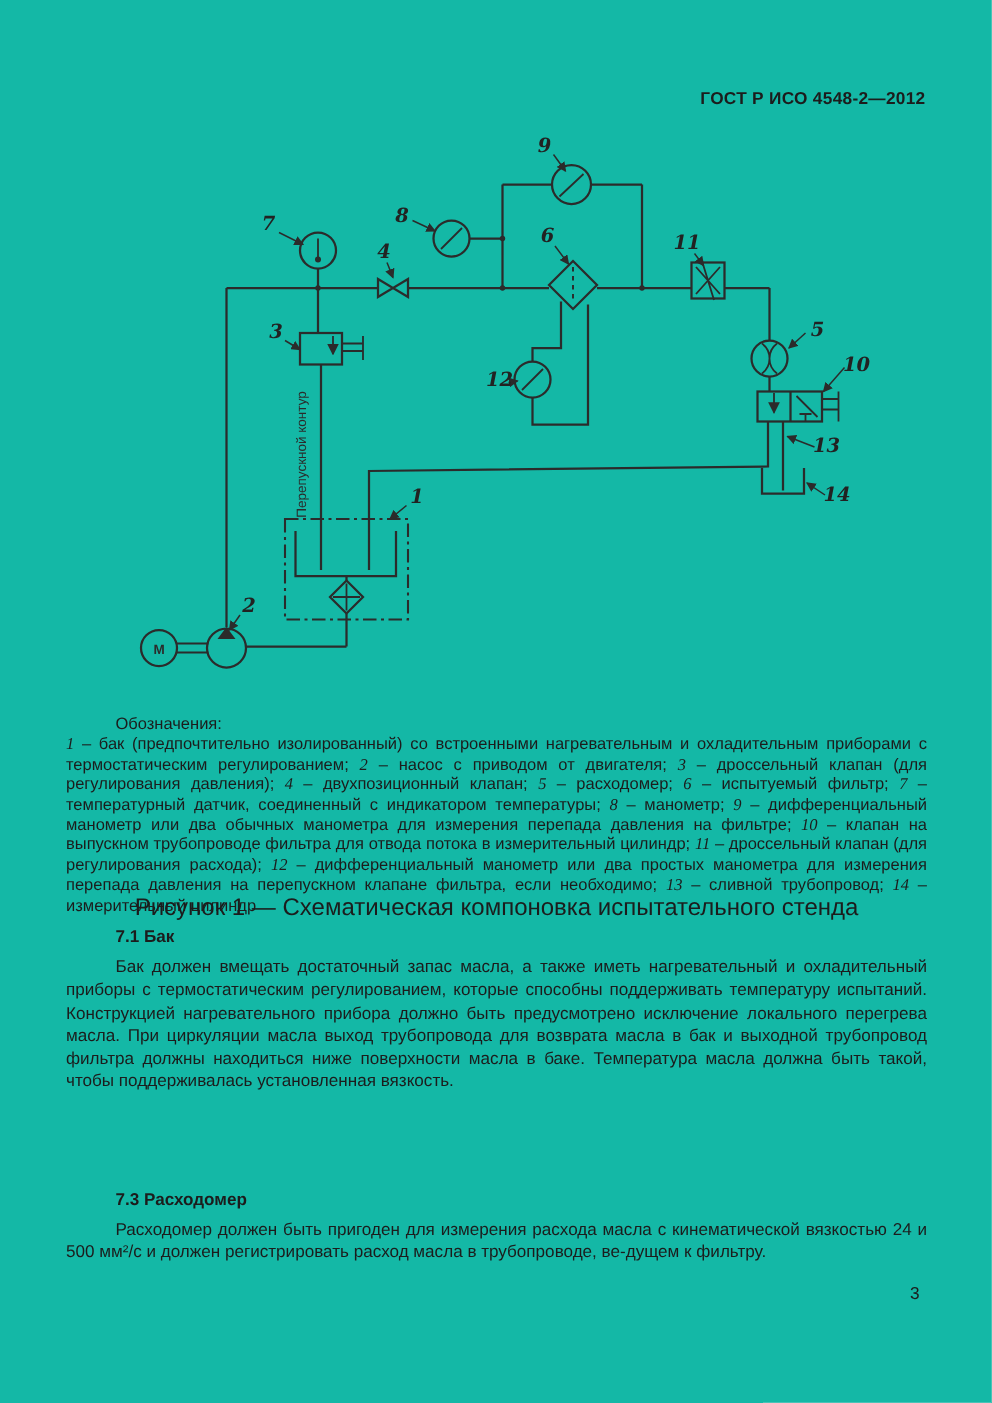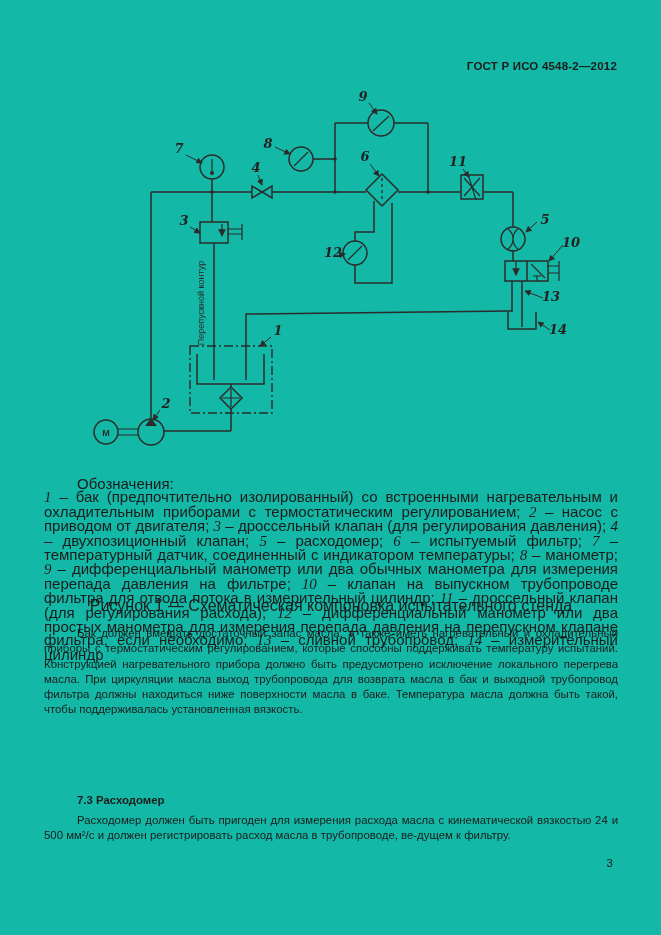--- a/index.html
+++ b/index.html
@@ -18,21 +18,21 @@
   .thin{ stroke:#2b2b2b; stroke-width:1.2; fill:none; }
   .dashdot{ stroke:#2b2b2b; stroke-width:1.4; fill:none; stroke-dasharray:9 3 2 3; }
   .dashed{ stroke:#2b2b2b; stroke-width:1.3; fill:none; stroke-dasharray:3 3; }
   .dot{ fill:#2b2b2b; }
   .lead{ stroke:#2b2b2b; stroke-width:1; fill:none; }
   .numlbl{ font-family:"DejaVu Serif", serif; font-style:italic; font-weight:bold;
            font-size:13px; fill:#222; text-anchor:middle; }
   .svgtxt{ font-family:"Liberation Sans", sans-serif; fill:#2b2b2b; }
   .legend{
     position:absolute; top:477px; left:44px; width:574px;
-    font-size:15px; line-height:13.4px; text-align:justify;
+    font-size:11px; line-height:13.4px; text-align:justify;
   }
   .legend-title{ margin:0 0 0 33px; }
   .legend-body{ margin:0; }
   .legend-body i{ font-family:"Liberation Serif", serif; }
   .caption{
     position:absolute; top:597px; left:44px; width:574px;
     text-align:center; font-size:16px;
   }
   .sec{ position:absolute; left:44px; width:574px; }
   .sec h3{ font-size:11.4px; font-weight:bold; margin:0 0 0 33px; }
@@ -194,20 +194,21 @@
   </svg>
 
   <div class="legend">
     <div class="legend-title">Обозначения:</div>
     <p class="legend-body"><i>1</i> – бак (предпочтительно изолированный) со встроенными нагревательным и охладительным приборами с термостатическим регулированием;  <i>2</i> – насос с приводом от двигателя;  <i>3</i> – дроссельный клапан (для регулирования давления);  <i>4</i> – двухпозиционный клапан;  <i>5</i> – расходомер;  <i>6</i> – испытуемый фильтр;  <i>7</i> – температурный датчик, соединенный с индикатором температуры;  <i>8</i> – манометр;  <i>9</i> – дифференциальный манометр или два обычных манометра для измерения перепада давления на фильтре;  <i>10</i> – клапан на выпускном трубопроводе фильтра для отвода потока в измерительный цилиндр;  <i>11</i> – дроссельный клапан (для регулирования расхода);  <i>12</i> – дифференциальный манометр или два простых манометра для измерения перепада давления на перепускном клапане фильтра, если необходимо;  <i>13</i> – сливной трубопровод;  <i>14</i> – измерительный цилиндр</p>
   </div>
 
   <div class="caption">Рисунок 1 — Схематическая компоновка испытательного стенда</div>
 
   <section class="sec" id="sec1">
+    <h3>7.1 Бак</h3>
     <p>Бак должен вмещать достаточный запас масла, а также иметь нагревательный и охладительный приборы с термостатическим регулированием, которые способны поддерживать температуру испытаний. Конструкцией нагревательного прибора должно быть предусмотрено исключение локального перегрева масла. При циркуляции масла выход трубопровода для возврата масла в бак и выходной трубопровод фильтра должны находиться ниже поверхности масла в баке. Температура масла должна быть такой, чтобы поддерживалась установленная вязкость.</p>
   </section>
 
 
   <section class="sec" id="sec3">
     <h3>7.3 Расходомер</h3>
     <p>Расходомер должен быть пригоден для измерения расхода масла с кинематической вязкостью 24 и 500 мм²/с и должен регистрировать расход масла в трубопроводе, ве-дущем к фильтру.</p>
   </section>
 
   <div class="page-number">3</div>

